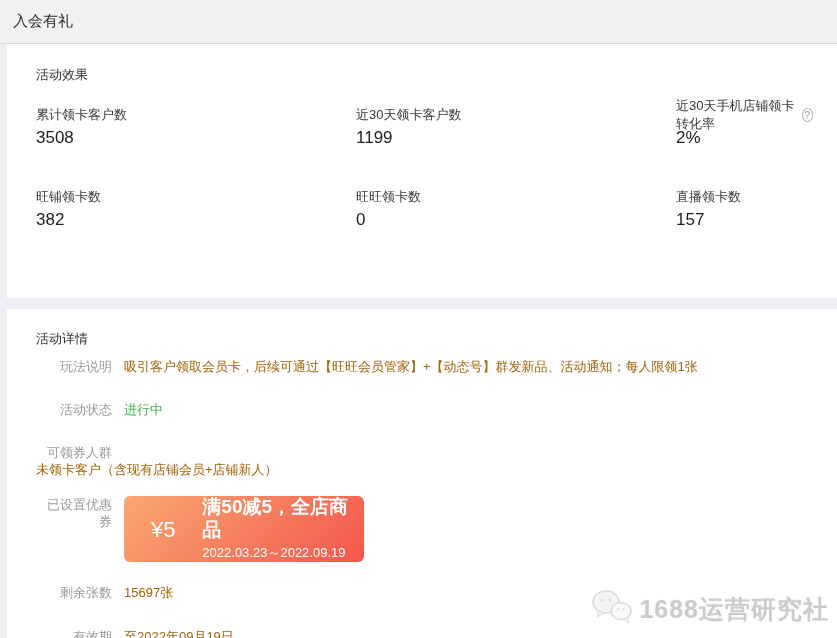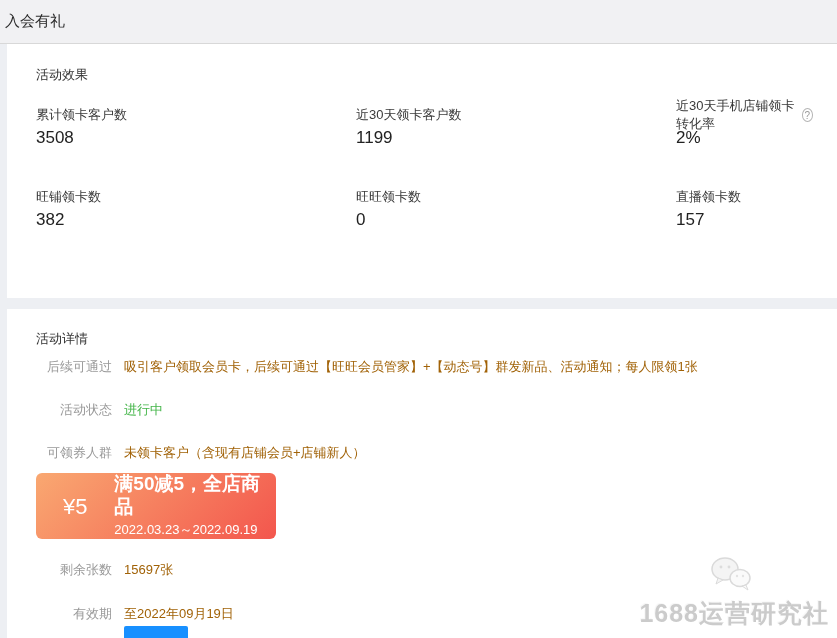--- a/index.html
+++ b/index.html
@@ -11,21 +11,21 @@
     overflow:hidden;
   }
   .page { position:relative; width:837px; height:638px; }
 
   
   .topbar {
     height:44px;
     background:#f1f1f3;
     border-bottom:1px solid #d8d8d8;
     display:flex; align-items:center;
-    padding-left:5px;
+    padding-left:13px;
     font-size:15px; color:#2b2b2b;
   }
 
   .content { margin-left:7px; }
   .card { background:#ffffff; }
 
   
   .card-effects { height:254px; padding:22px 24px 0 29px; }
   .section-heading { font-size:13px; color:#333; }
   .card-effects .section-heading { margin-bottom:22px; }
@@ -39,21 +39,21 @@
     font-size:10px; color:#9a9a9a; cursor:pointer;
   }
 
   
   .card-details { margin-top:11px; min-height:371px; padding:21px 24px 0 29px; }
   .card-details .section-heading { margin-bottom:10px; }
   .detail-row { display:flex; align-items:flex-start; font-size:13px; line-height:17px; }
   .detail-label { width:76px; text-align:right; color:#999; flex-shrink:0; margin-right:12px; }
   .detail-value { color:#a16207; }
   .mb26 { margin-bottom:26px; }
-  .mb18 { margin-bottom:12px; }
+  .mb18 { margin-bottom:18px;flex-direction:column; }
   .mb22 { margin-bottom:22px; }
   .mb27 { margin-bottom:27px; }
   .mb21 { margin-bottom:4px; }
   .status-running { color:#44b549; }
 
   
   .coupon {
     width:240px; height:66px;
     border-radius:6px;
     background:linear-gradient(135deg,#f9a871 0%,#f3564d 100%);
@@ -72,21 +72,20 @@
     height:42px; padding:0 16px;
     font-size:14px; border-radius:2px;
     font-family:inherit; cursor:pointer;
   }
 
   
   .watermark {
     position:absolute; right:8px; bottom:8px;
     display:flex; align-items:center;
     pointer-events:none;
-    flex-direction:column;
   }
   .watermark-text {
     font-size:25px; font-weight:700;
     color:#cbcbcb;
     text-shadow:1px 1px 0 rgba(255,255,255,0.95), -1px -1px 1px rgba(0,0,0,0.04);
     letter-spacing:1px;
   }
   .watermark-icon { margin-right:6px; opacity:0.9; }
 </style>
 </head>
@@ -137,35 +136,36 @@
           <div class="stat-value">157</div>
         </div>
 
       </div>
     </div>
 
     <div class="card card-details">
       <div class="section-heading">活动详情</div>
 
       <div class="detail-row mb26">
-        <div class="detail-label">后续可通过</div>
+        <div class="detail-label">玩法说明</div>
         <div class="detail-value">吸引客户领取会员卡，后续可通过【旺旺会员管家】+【动态号】群发新品、活动通知；每人限领1张</div>
       </div>
 
       <div class="detail-row mb26">
         <div class="detail-label">活动状态</div>
         <div class="detail-value status-running">进行中</div>
       </div>
 
       <div class="detail-row mb18">
         <div class="detail-label">可领券人群</div>
         <div class="detail-value">未领卡客户（含现有店铺会员+店铺新人）</div>
       </div>
 
       <div class="detail-row mb22">
+        <div class="detail-label">已设置优惠券</div>
         <div class="coupon">
           <div class="coupon-amount">¥5</div>
           <div class="coupon-info">
             <div class="coupon-title">满50减5，全店商品</div>
             <div class="coupon-dates">2022.03.23～2022.09.19</div>
           </div>
         </div>
       </div>
 
       <div class="detail-row mb27">

